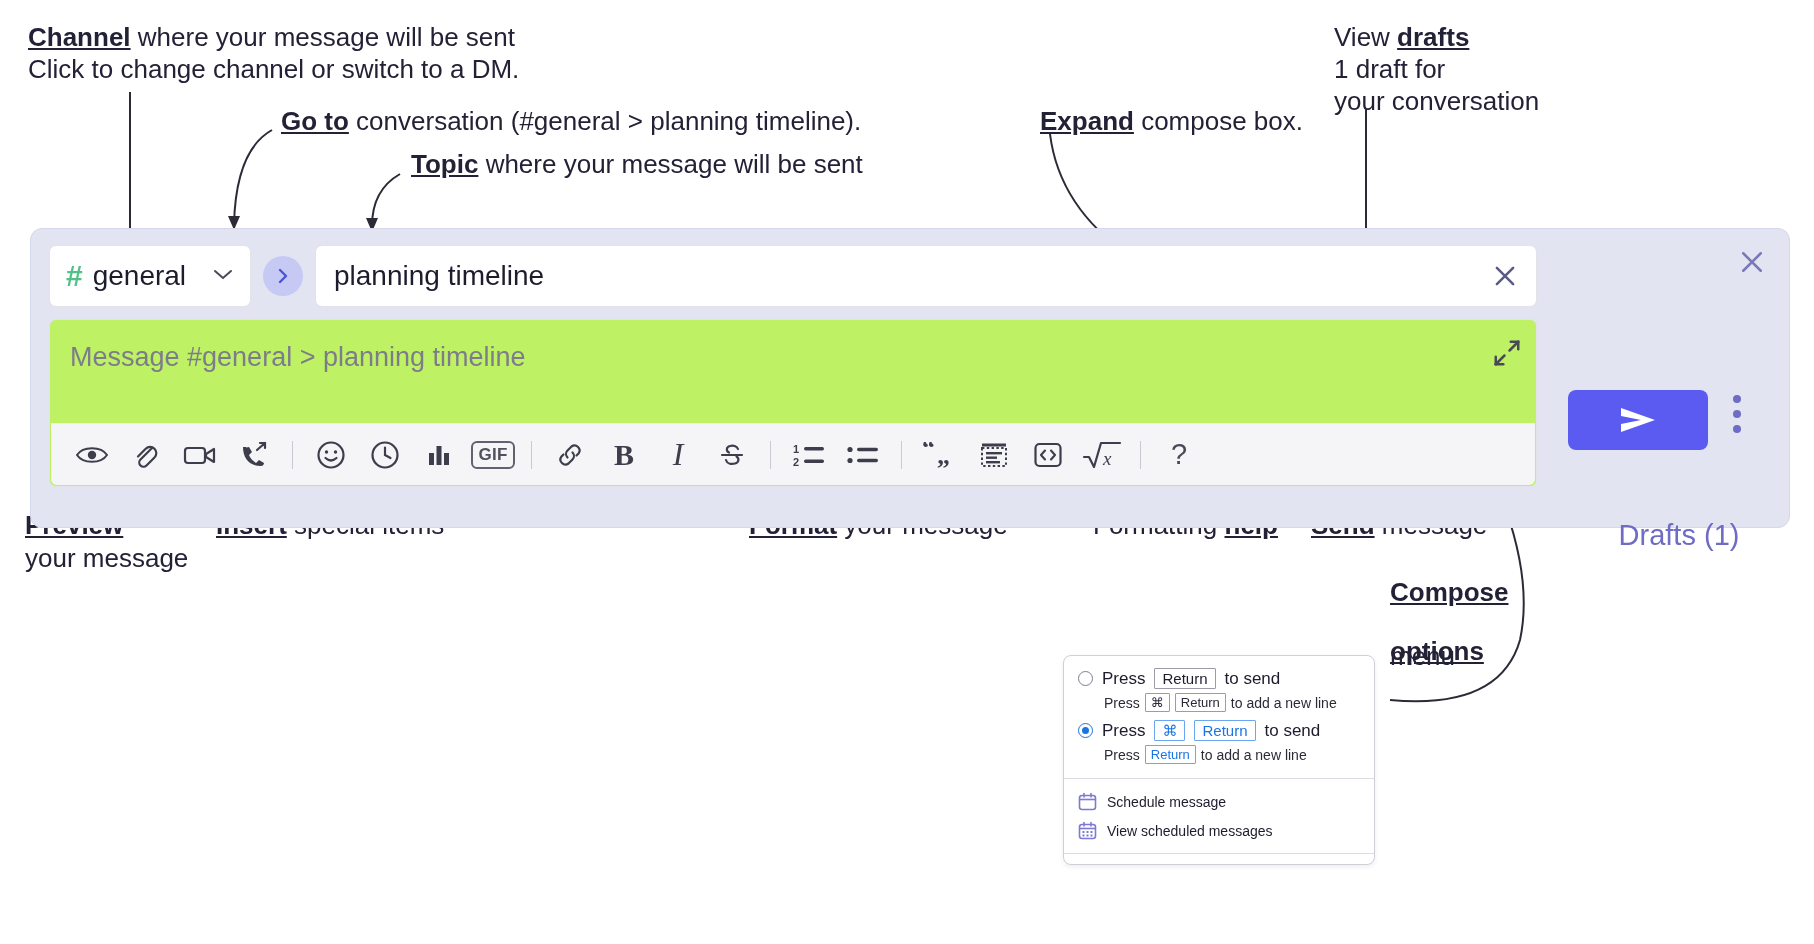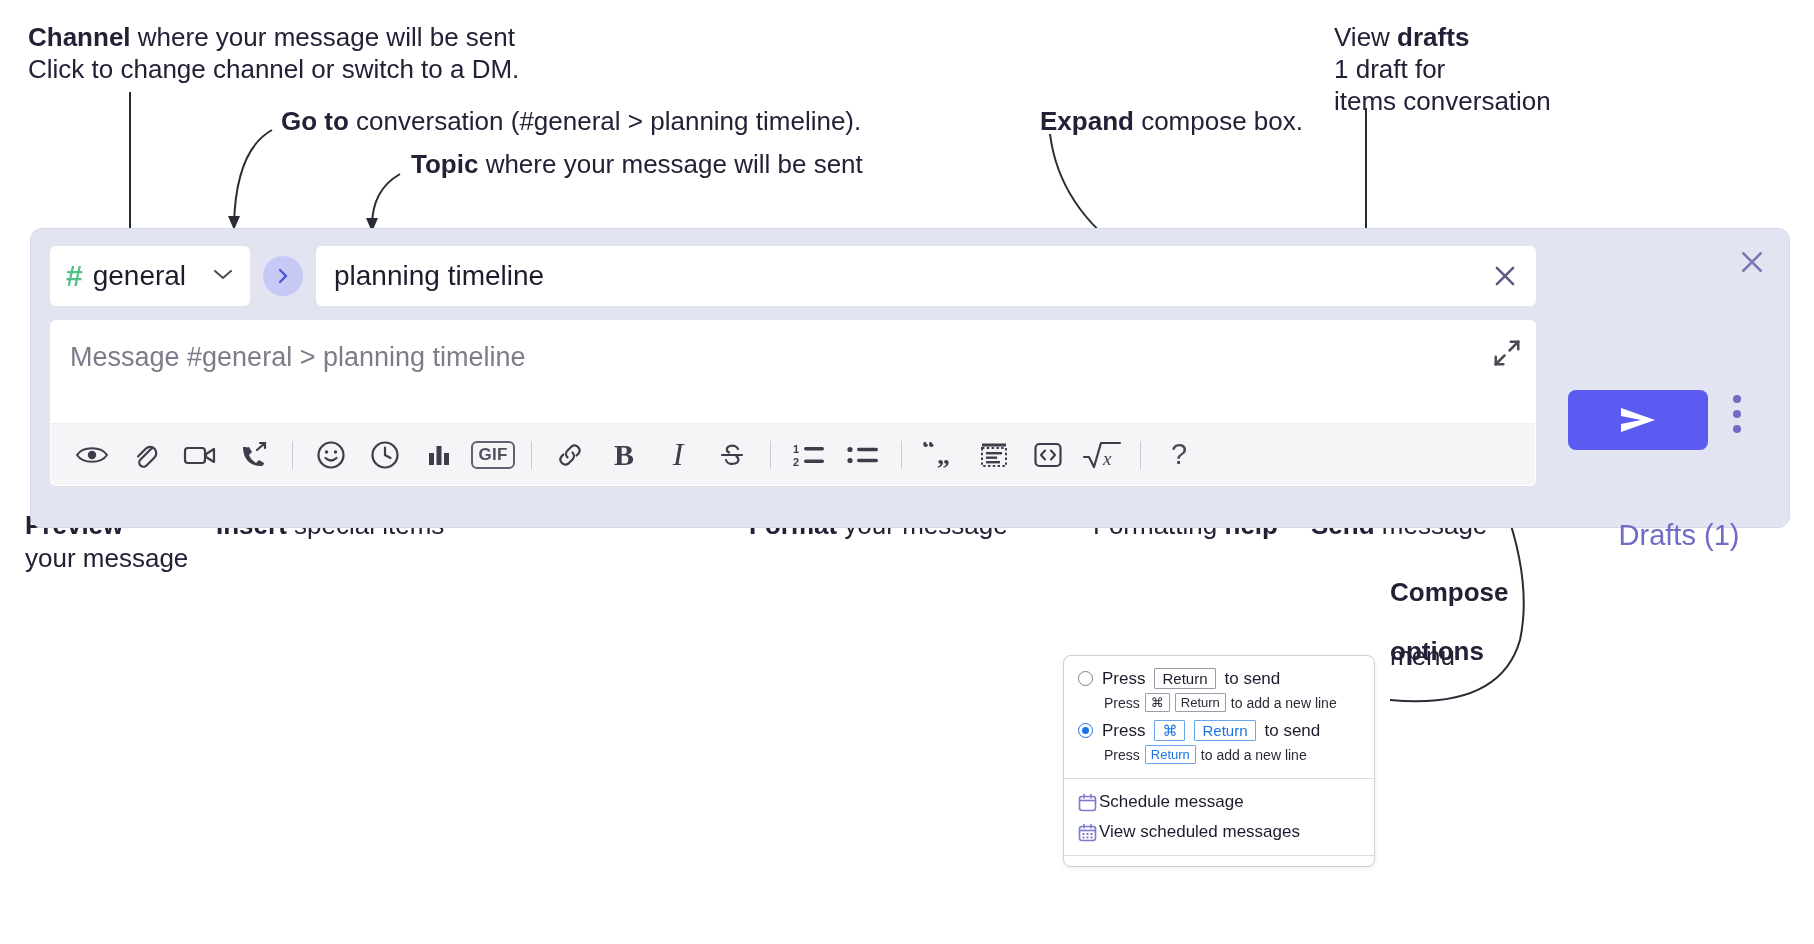--- a/index.html
+++ b/index.html
@@ -7,21 +7,21 @@
     width: 1814px; height: 944px;
     background: #ffffff;
     font-family: "Liberation Sans", sans-serif;
     color: #1d1c2d;
     position: relative;
     overflow: hidden;
   }
 
   
   .ann { position: absolute; font-size: 26px; line-height: 1.22; color: #232136; white-space: nowrap; }
-  .ann b { font-weight: 700; }
+  .ann b { font-weight: 700; text-decoration: underline; }
 
   
   svg.overlay { position: absolute; left: 0; top: 0; width: 1814px; height: 944px; pointer-events: none; }
 
   
   #compose {
     position: absolute; left: 30px; top: 228px; width: 1760px; height: 300px;
     background: #e3e4f1; border-radius: 12px;
     border: 1px solid #d5d7ea;
   }
@@ -43,21 +43,21 @@
   }
 
   .topicfield {
     flex: 1; height: 62px; background: #fff; border: 1px solid #e2e2e8; border-radius: 7px;
     display: flex; align-items: center; padding: 0 16px 0 18px;
   }
   .topictext { font-size: 28px; color: #1d1c2d; }
   .topicclear { margin-left: auto; cursor: pointer; display: flex; align-items: center; }
 
   .msgbox {
-    margin-top: 12px; background: #ffffff; border: 1px solid #e2e2e8; border-radius: 7px;
+    margin-top: 12px; background: #bef264; border: 1px solid #e2e2e8; border-radius: 7px;
     height: 168px; position: relative;
   }
   .placeholder { position: absolute; left: 20px; top: 22px; font-size: 27px; color: #7c7c8a; }
   .expandbtn { position: absolute; right: 14px; top: 18px; cursor: pointer; }
 
   .toolbar {
     position: absolute; left: 1px; right: 1px; bottom: 1px; height: 62px;
     background: #f5f5f8; border-top: 1px solid #ededf2; border-radius: 0 0 6px 6px;
     display: flex; align-items: center; padding-left: 14px; gap: 0;
   }
@@ -96,21 +96,21 @@
   .optrow { display: flex; align-items: center; gap: 9px; padding: 2px 14px; }
   .optrow.main { font-size: 17px; }
   .optsub { font-size: 14px; color: #2b2b38; padding: 2px 14px 6px 40px; display: flex; align-items: center; gap: 5px; }
   .radio { width: 15px; height: 15px; border-radius: 50%; border: 1.6px solid #7e7e8c; flex: none; position: relative; cursor: pointer; }
   .radio.on { border-color: #1b74e4; }
   .radio.on::after { content: ""; position: absolute; left: 3px; top: 3px; width: 7px; height: 7px; border-radius: 50%; background: #1b74e4; }
   .key { border: 1px solid #9b9baa; border-radius: 1px; padding: 0px 7px; font-size: 15px; line-height: 19px; display: inline-block; background: #fff; }
   .key.sm { font-size: 13px; line-height: 17px; padding: 0 5px; }
   .key.blue { border-color: #6aa7f0; color: #1b74e4; }
   .mdiv { height: 1px; background: #dcdce4; margin: 8px 0; }
-  .mitem { display: flex; align-items: center; gap: 2px; padding: 5px 14px; font-size: 17px; cursor: pointer; }
+  .mitem { display: flex; align-items: center; gap: 10px; padding: 5px 14px; font-size: 14px; cursor: pointer; }
   .mitem svg { flex: none; }
 </style>
 </head>
 <body>
 
 <div class="ann" style="left:28px; top:22px;">
   <span><b>Channel</b><span> where your message will be sent</span></span>
 </div>
 <div class="ann it" style="left:28px; top:54px;">
   <span>Click to change channel or switch to a DM.</span>
@@ -128,21 +128,21 @@
   <b>Expand</b><span> compose box.</span>
 </div>
 
 <div class="ann" style="left:1334px; top:22px;">
   <span>View </span><b>drafts</b>
 </div>
 <div class="ann it" style="left:1334px; top:54px;">
   <span>1 draft for</span>
 </div>
 <div class="ann it" style="left:1334px; top:86px;">
-  <span>items conversation</span>
+  <span>your conversation</span>
 </div>
 
 <div class="ann" style="left:25px; top:510px;">
   <b>Preview</b>
 </div>
 <div class="ann" style="left:25px; top:543px;">
   <span>your message</span>
 </div>
 
 <div class="ann" style="left:216px; top:510px;">

